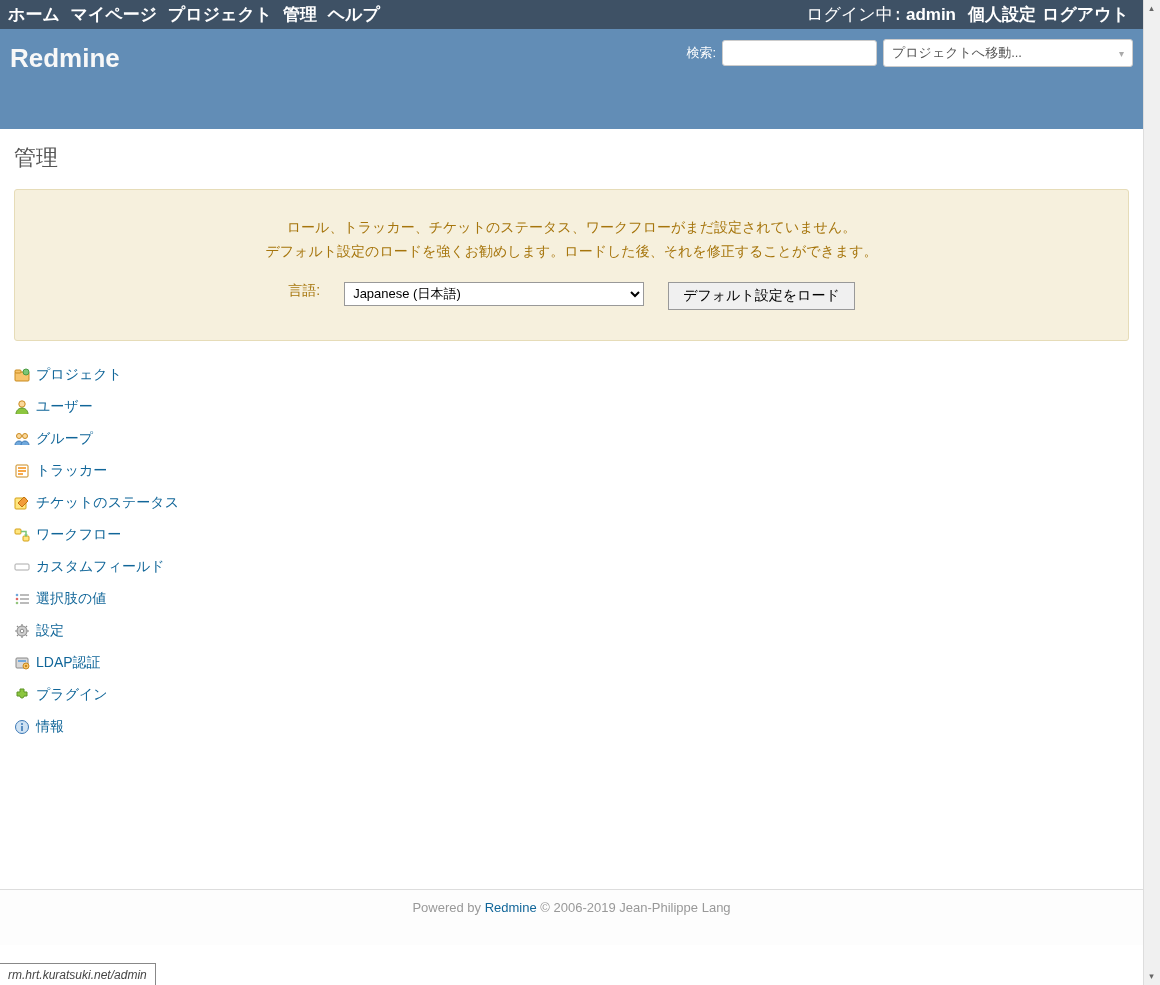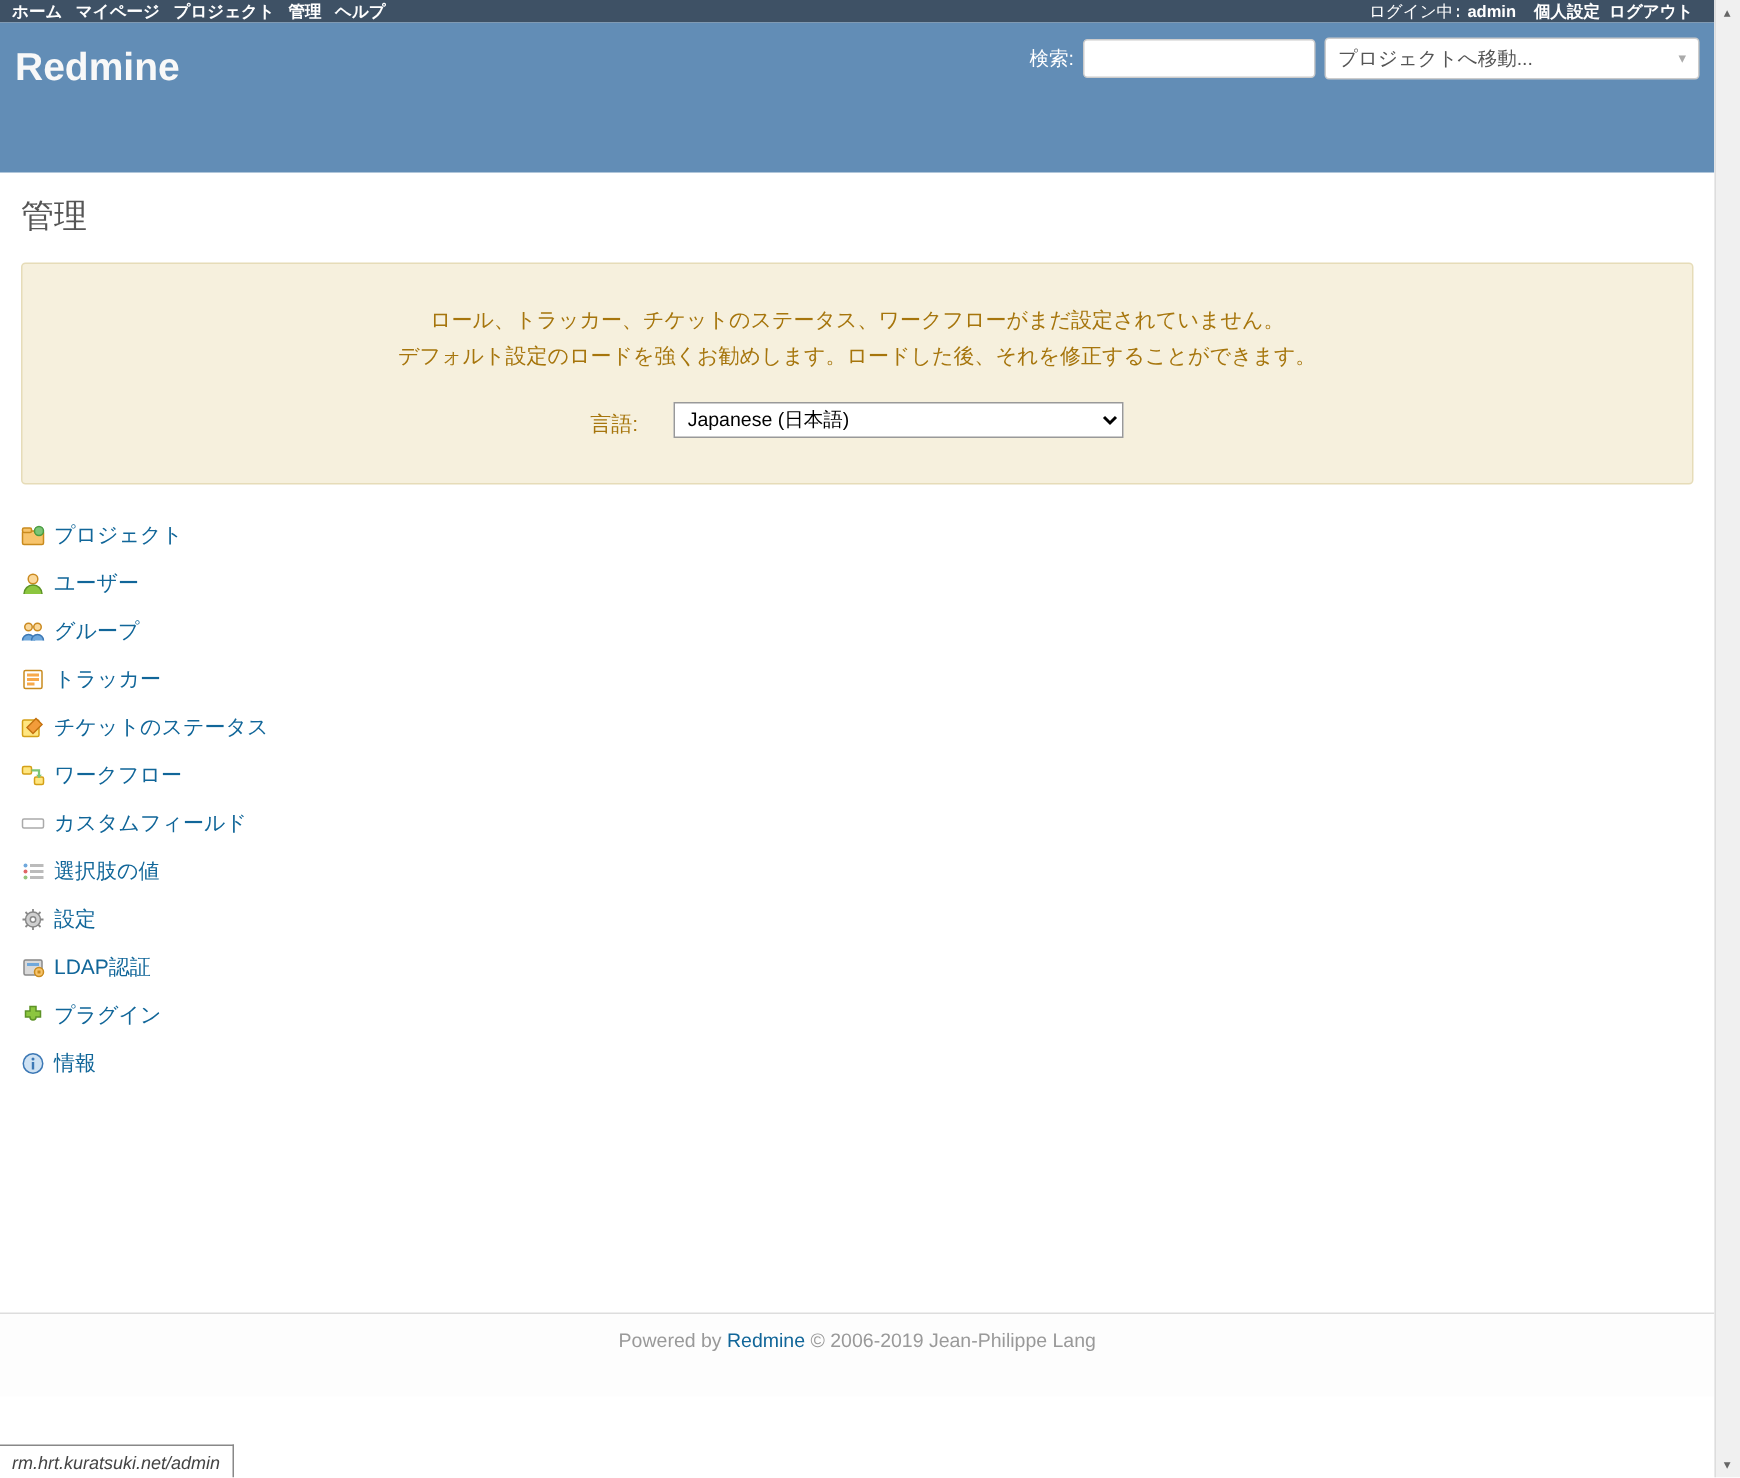--- a/index.html
+++ b/index.html
@@ -37,23 +37,23 @@
   font-size: 9px;
   text-align: center;
   line-height: 11px;
 }
 .scrollbar-arrow.up { top: 3px; }
 .scrollbar-arrow.down { bottom: 3px; }
 
 #top-menu {
   background: #3e5165;
   color: #fff;
-  height: 15px;
+  height: 29px;
   padding: 2px 8px;
-  font-size: 11px;
+  font-size: 17px;
   display: flex;
   justify-content: space-between;
   align-items: center;
 }
 #top-menu a { color: #fff; text-decoration: none; margin-right: 6px; font-weight: bold; }
 #top-menu .right { display: flex; align-items: center; }
 #top-menu .right span { margin-right: 3px; font-family: Liberation Mono, monospace; }
 
 #header {
   background: #628db6;
@@ -127,21 +127,21 @@
   padding: 26px 20px 30px;
   text-align: center;
   border-radius: 3px;
   margin-bottom: 18px;
 }
 .nodata p { line-height: 1.7; font-size: 14px; }
 .nodata-form {
   margin-top: 18px;
   display: flex;
   justify-content: center;
-  align-items: flex-end;
+  align-items: flex-start;
   gap: 24px;
 }
 .nodata-form label { color: #A6750C; font-size: 14px; }
 .nodata-form select {
   width: 300px;
   height: 24px;
   border: 1px solid #999;
   background: #fff;
   font-size: 13px;
   padding: 1px 4px;
@@ -244,20 +244,21 @@
       <div class="nodata">
         <p>
           <span>ロール、トラッカー、チケットのステータス、ワークフローがまだ設定されていません。</span><br>
           <span>デフォルト設定のロードを強くお勧めします。ロードした後、それを修正することができます。</span>
         </p>
         <div class="nodata-form">
           <label>言語:</label>
           <select>
             <option>Japanese (日本語)</option>
           </select>
+          <button type="button">デフォルト設定をロード</button>
         </div>
       </div>
 
       <ul class="admin-menu" id="admin-menu">
           <li>
             <span class="icon">
               <svg width="16" height="16" viewBox="0 0 16 16">
                 <rect x="1" y="5" width="14" height="9" rx="1" fill="#f7c46c" stroke="#c98b1e"></rect>
                 <rect x="1" y="3" width="6" height="3" rx="1" fill="#f7c46c" stroke="#c98b1e"></rect>
                 <circle cx="12" cy="5" r="3" fill="#7cc576" stroke="#4a9c42"></circle>

